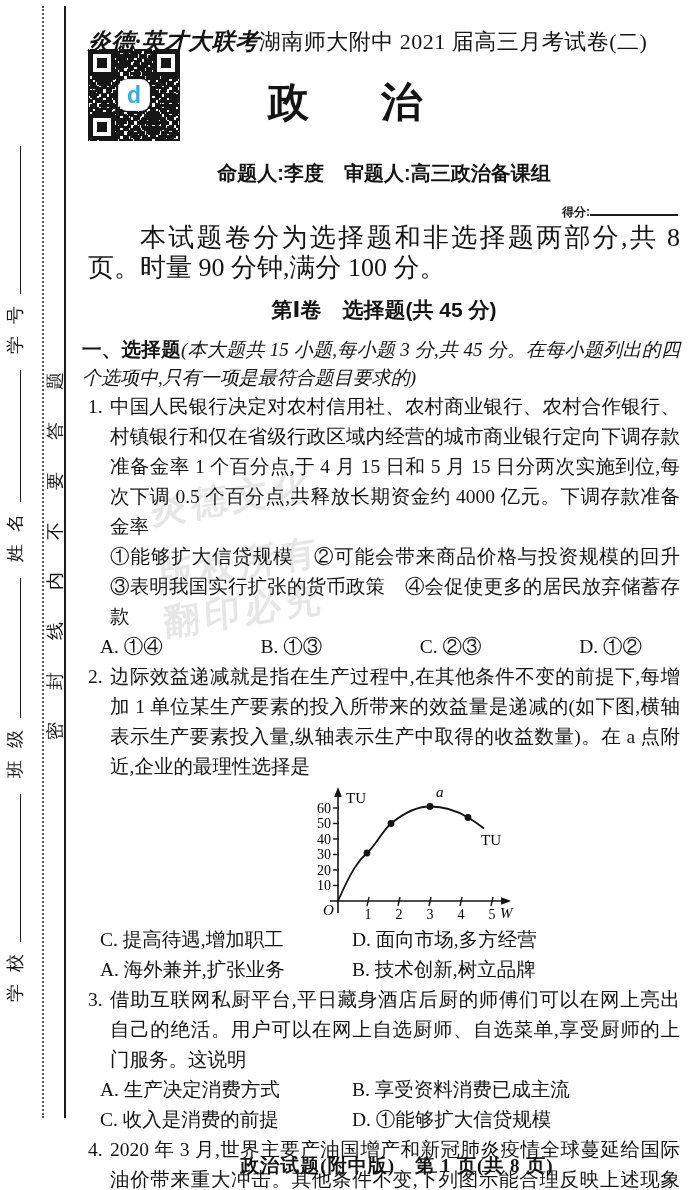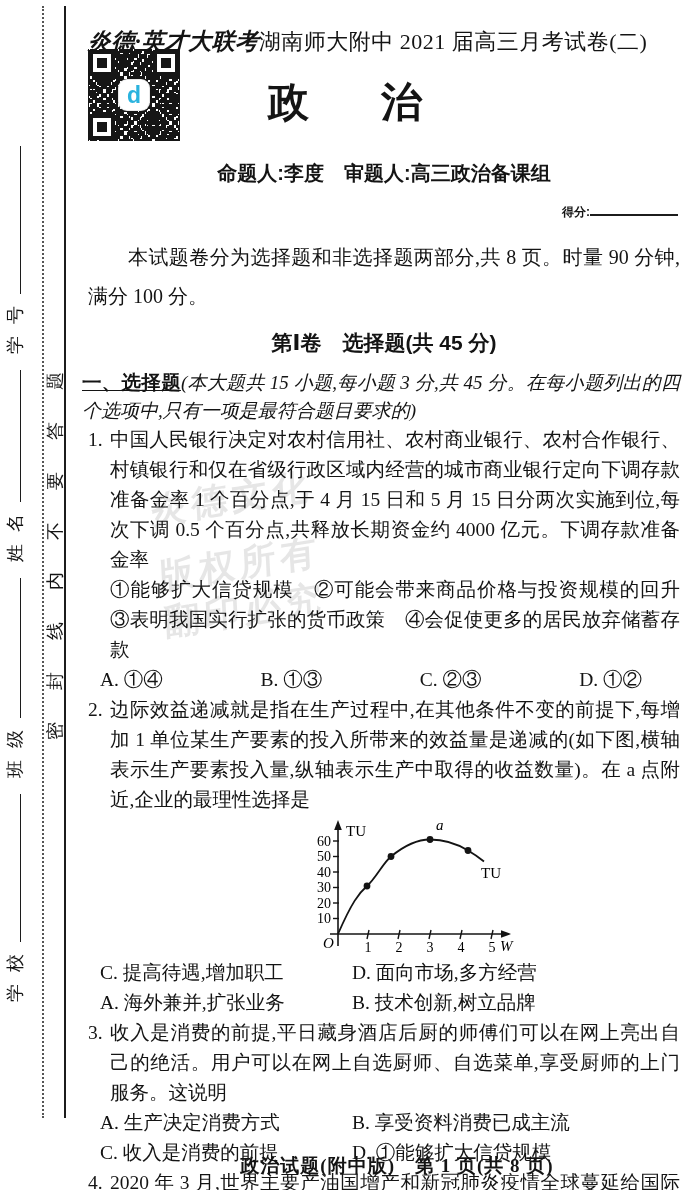--- a/index.html
+++ b/index.html
@@ -55,28 +55,28 @@
     font-size:41px; line-height:1.05; }
   .title-row span { letter-spacing:72px; margin-right:-72px; }
 
   .setter-row { margin-top:33px; text-align:center; font-weight:bold; font-size:20px;
     font-family:"Liberation Sans","DejaVu Sans",sans-serif; }
   .score-row { margin-top:9px; text-align:right; font-weight:bold; font-size:12px;
     font-family:"Liberation Sans","DejaVu Sans",sans-serif; padding-right:2px; }
   .score-blank { display:inline-block; width:88px; height:20px;
     border-bottom:2px solid #1c1c1c; }
 
-  .intro { margin-top:17px; font-size:20px; line-height:39px; text-indent:2em;
+  .intro { margin-top:2px; font-size:26px; line-height:30px; text-indent:2em;
     text-align:justify; }
   .sec-title { margin-top:13px; text-align:center; font-weight:bold; font-size:21px;
     font-family:"Liberation Sans","DejaVu Sans",sans-serif; }
   .part-head { margin-top:11px; font-size:19px; line-height:28px; text-align:justify;
     margin-left:-6px; }
   .part-head .ph-b { font-weight:bold; font-size:19.5px;
-    font-family:"Liberation Sans","DejaVu Sans",sans-serif;text-decoration:underline; }
+    font-family:"Liberation Sans","DejaVu Sans",sans-serif; }
   .part-head .ph-i { font-style:italic; }
 
   .q { position:relative; padding-left:22px; font-size:19.5px; line-height:30px;
     text-align:justify; margin-top:0; }
   .qnum { position:absolute; left:0; top:0; }
   .opts4 { display:flex; justify-content:space-between; margin-left:-10px;
     padding-right:38px; text-align:center; }
   .opts2 { display:flex; margin-left:-10px; text-align:left; }
   .opts2 .col-l { width:252px; flex:0 0 252px; }
 
@@ -201,21 +201,21 @@
         <span>D. 面向市场,多方经营</span>
       </div>
       <div class="opts2">
         <span class="col-l">A. 海外兼并,扩张业务</span>
         <span>B. 技术创新,树立品牌</span>
       </div>
     </div>
 
     <div class="q">
       <span class="qnum">3.</span>
-      <div>收入是消费的前提,平日藏身酒店后厨的师傅们可以在网上亮出自己的绝活。用户可以在网上自选厨师、自选菜单,享受厨师的上门服务。这说明</div>
+      <div>借助互联网私厨平台,平日藏身酒店后厨的师傅们可以在网上亮出自己的绝活。用户可以在网上自选厨师、自选菜单,享受厨师的上门服务。这说明</div>
       <div class="opts2">
         <span class="col-l">A. 生产决定消费方式</span>
         <span>B. 享受资料消费已成主流</span>
       </div>
       <div class="opts2">
         <span class="col-l">C. 收入是消费的前提</span>
         <span>D. ①能够扩大信贷规模</span>
       </div>
     </div>
 

